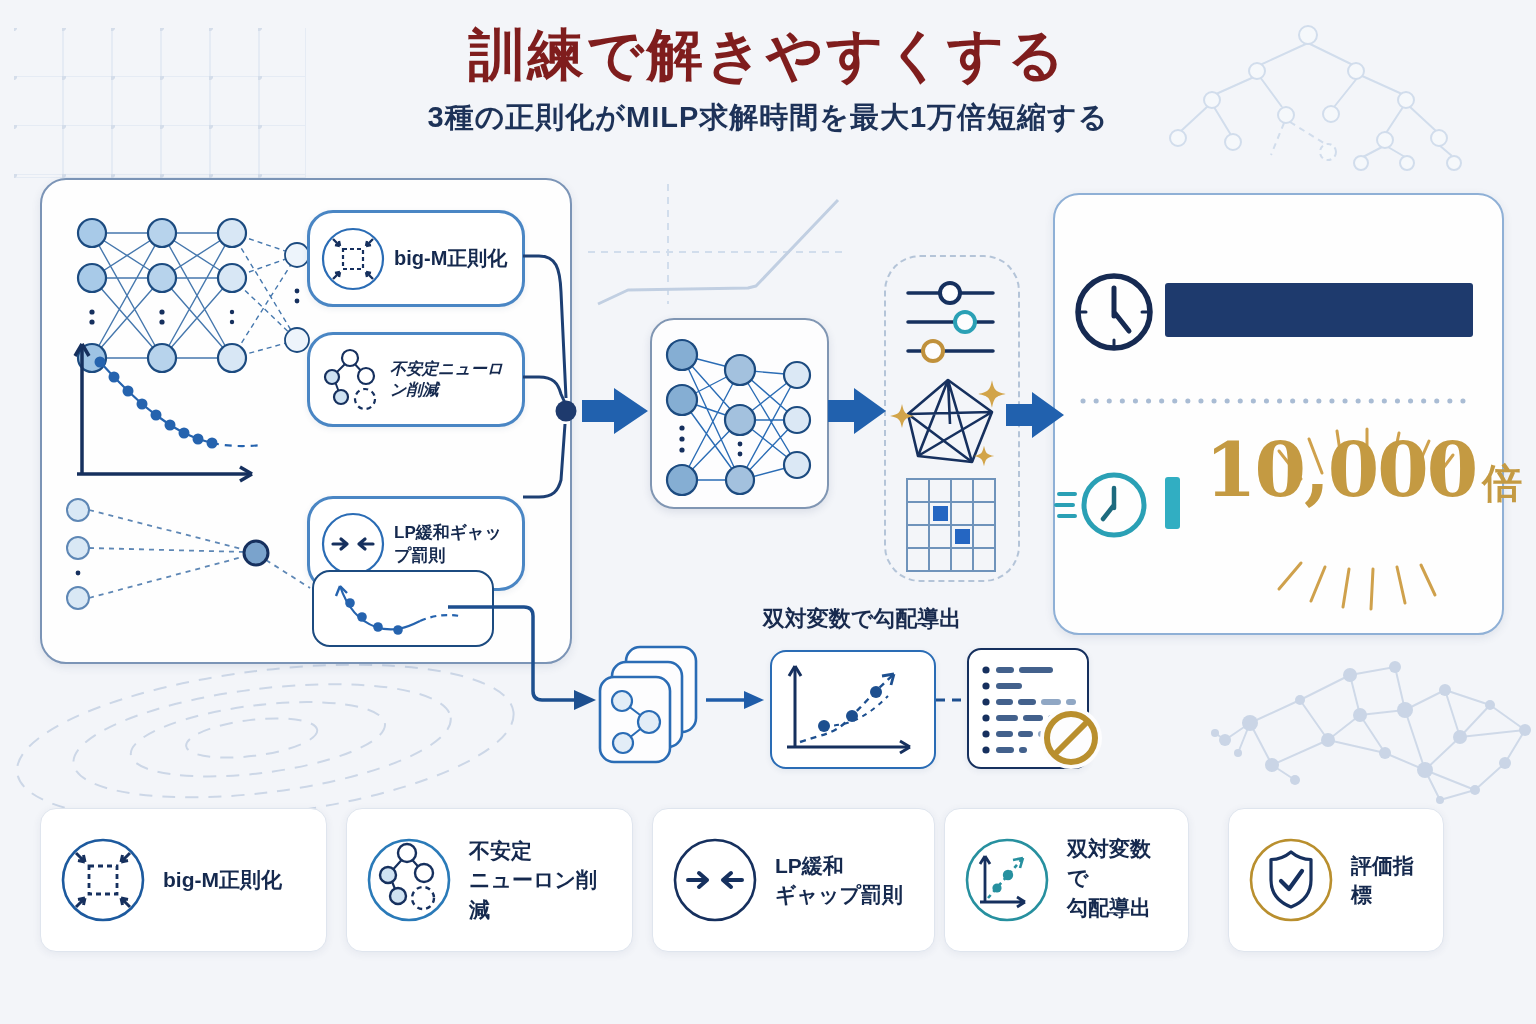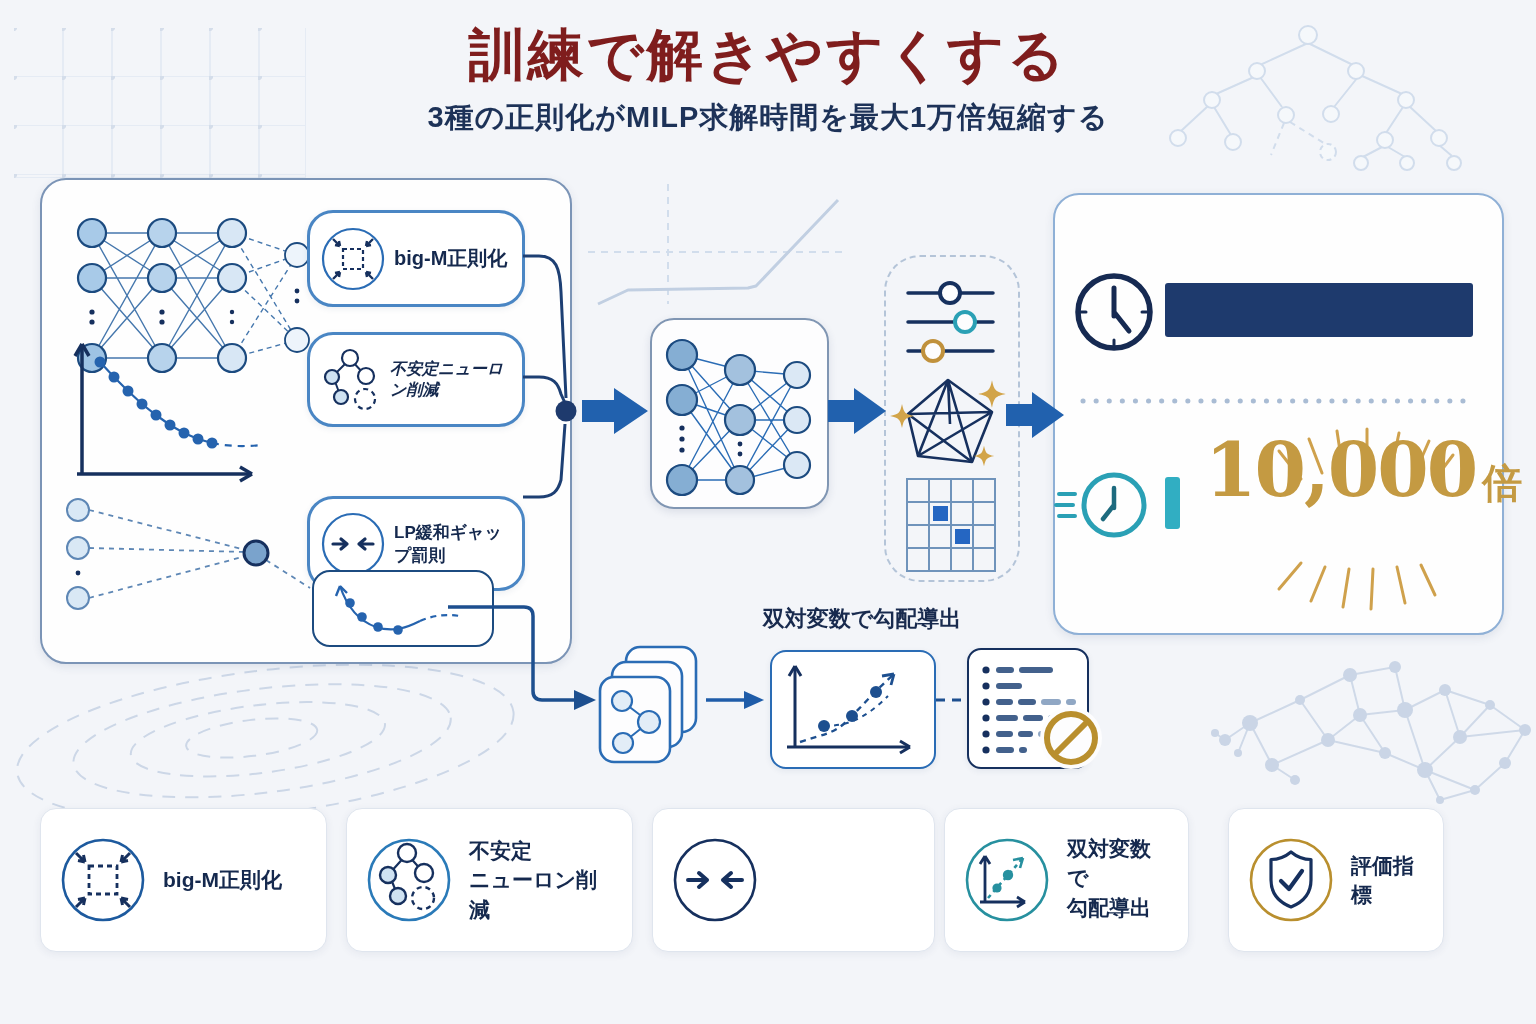--- a/index.html
+++ b/index.html
@@ -500,20 +500,24 @@
 </div>
 
 <div class="card" style="left:652px;width:283px;">
   <svg width="88" height="88" viewBox="0 0 88 88">
     <circle cx="44" cy="44" r="40" fill="none" stroke="#16305e" stroke-width="2.6"></circle>
     <g stroke="#16305e" stroke-width="4" fill="none" stroke-linecap="round">
       <path d="M17,44 H36 M36,44 L28,37 M36,44 L28,51"></path>
       <path d="M71,44 H52 M52,44 L60,37 M52,44 L60,51"></path>
     </g>
   </svg>
+  <div class="txt">
+    <div>LP緩和</div>
+    <div>ギャップ罰則</div>
+  </div>
 </div>
 
 <div class="card" style="left:944px;width:245px;font-family:Liberation Mono, monospace;">
   <svg width="88" height="88" viewBox="0 0 88 88">
     <circle cx="44" cy="44" r="40" fill="none" stroke="#27909f" stroke-width="2.6"></circle>
     <g stroke="#16305e" stroke-width="2.8" fill="none">
       <path d="M22,20 V66 M22,20 L17,28 M22,20 L27,28"></path>
       <path d="M17,66 H62 M62,66 L54,61 M62,66 L54,71"></path>
     </g>
     <path d="M25,62 L60,22" stroke="#27909f" stroke-width="2.6" stroke-dasharray="4 4" fill="none"></path>

